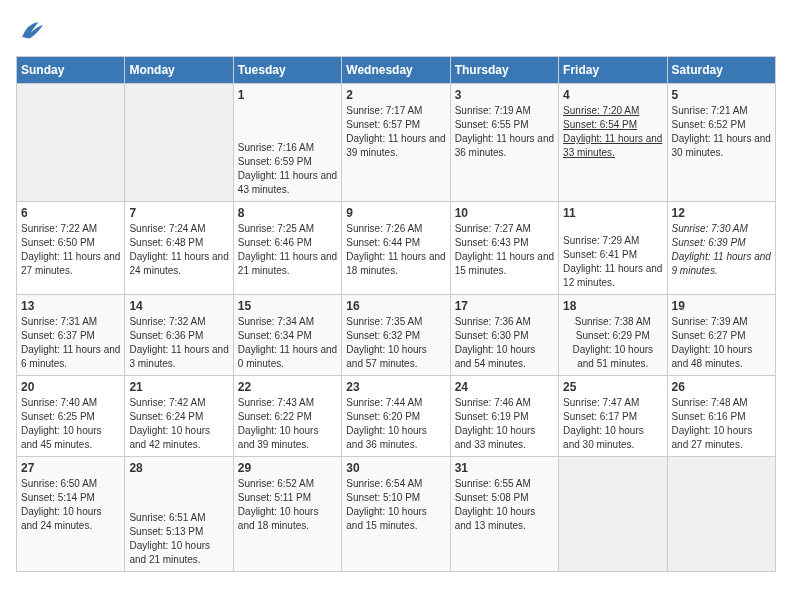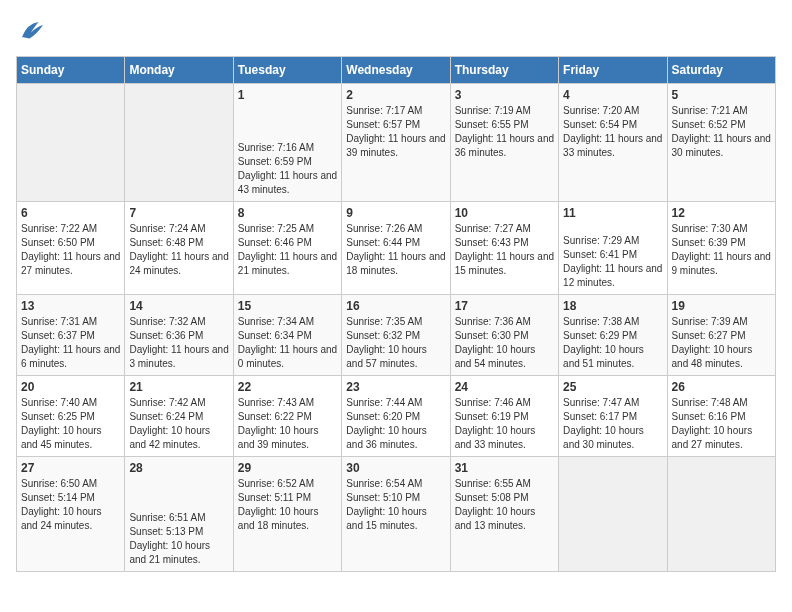--- a/index.html
+++ b/index.html
@@ -139,21 +139,21 @@
 Daylight: 11 hours and 39 minutes.</div>
         </td>
         <td>
           <span class="day-number">3</span>
           <div class="day-info" style="white-space: pre-line;">Sunrise: 7:19 AM
 Sunset: 6:55 PM
 Daylight: 11 hours and 36 minutes.</div>
         </td>
         <td>
           <span class="day-number">4</span>
-          <div class="day-info" style="white-space: pre-line;">Sunrise: 7:20 AM
+          <div class="day-info" style="white-space: pre-line; text-decoration: underline;">Sunrise: 7:20 AM
 Sunset: 6:54 PM
 Daylight: 11 hours and 33 minutes.</div>
         </td>
         <td>
           <span class="day-number">5</span>
           <div class="day-info" style="white-space: pre-line;">Sunrise: 7:21 AM
 Sunset: 6:52 PM
 Daylight: 11 hours and 30 minutes.</div>
         </td>
       </tr>
@@ -189,21 +189,21 @@
 Daylight: 11 hours and 15 minutes.</div>
         </td>
         <td>
           <span class="day-number">11</span>
           <div class="day-info" style="white-space: pre-line; margin-top: 14px;">Sunrise: 7:29 AM
 Sunset: 6:41 PM
 Daylight: 11 hours and 12 minutes.</div>
         </td>
         <td>
           <span class="day-number">12</span>
-          <div class="day-info" style="white-space: pre-line;">Sunrise: 7:30 AM
+          <div class="day-info" style="white-space: pre-line; font-style: italic;">Sunrise: 7:30 AM
 Sunset: 6:39 PM
 Daylight: 11 hours and 9 minutes.</div>
         </td>
       </tr>
       <tr>
         <td>
           <span class="day-number">13</span>
           <div class="day-info" style="white-space: pre-line;">Sunrise: 7:31 AM
 Sunset: 6:37 PM
 Daylight: 11 hours and 6 minutes.</div>
@@ -227,21 +227,21 @@
 Daylight: 10 hours and 57 minutes.</div>
         </td>
         <td>
           <span class="day-number">17</span>
           <div class="day-info" style="white-space: pre-line;">Sunrise: 7:36 AM
 Sunset: 6:30 PM
 Daylight: 10 hours and 54 minutes.</div>
         </td>
         <td>
           <span class="day-number">18</span>
-          <div class="day-info" style="white-space: pre-line;">Sunrise: 7:38 AM
+          <div class="day-info" style="white-space: pre-line; text-align: center;">Sunrise: 7:38 AM
 Sunset: 6:29 PM
 Daylight: 10 hours and 51 minutes.</div>
         </td>
         <td>
           <span class="day-number">19</span>
           <div class="day-info" style="white-space: pre-line;">Sunrise: 7:39 AM
 Sunset: 6:27 PM
 Daylight: 10 hours and 48 minutes.</div>
         </td>
       </tr>

